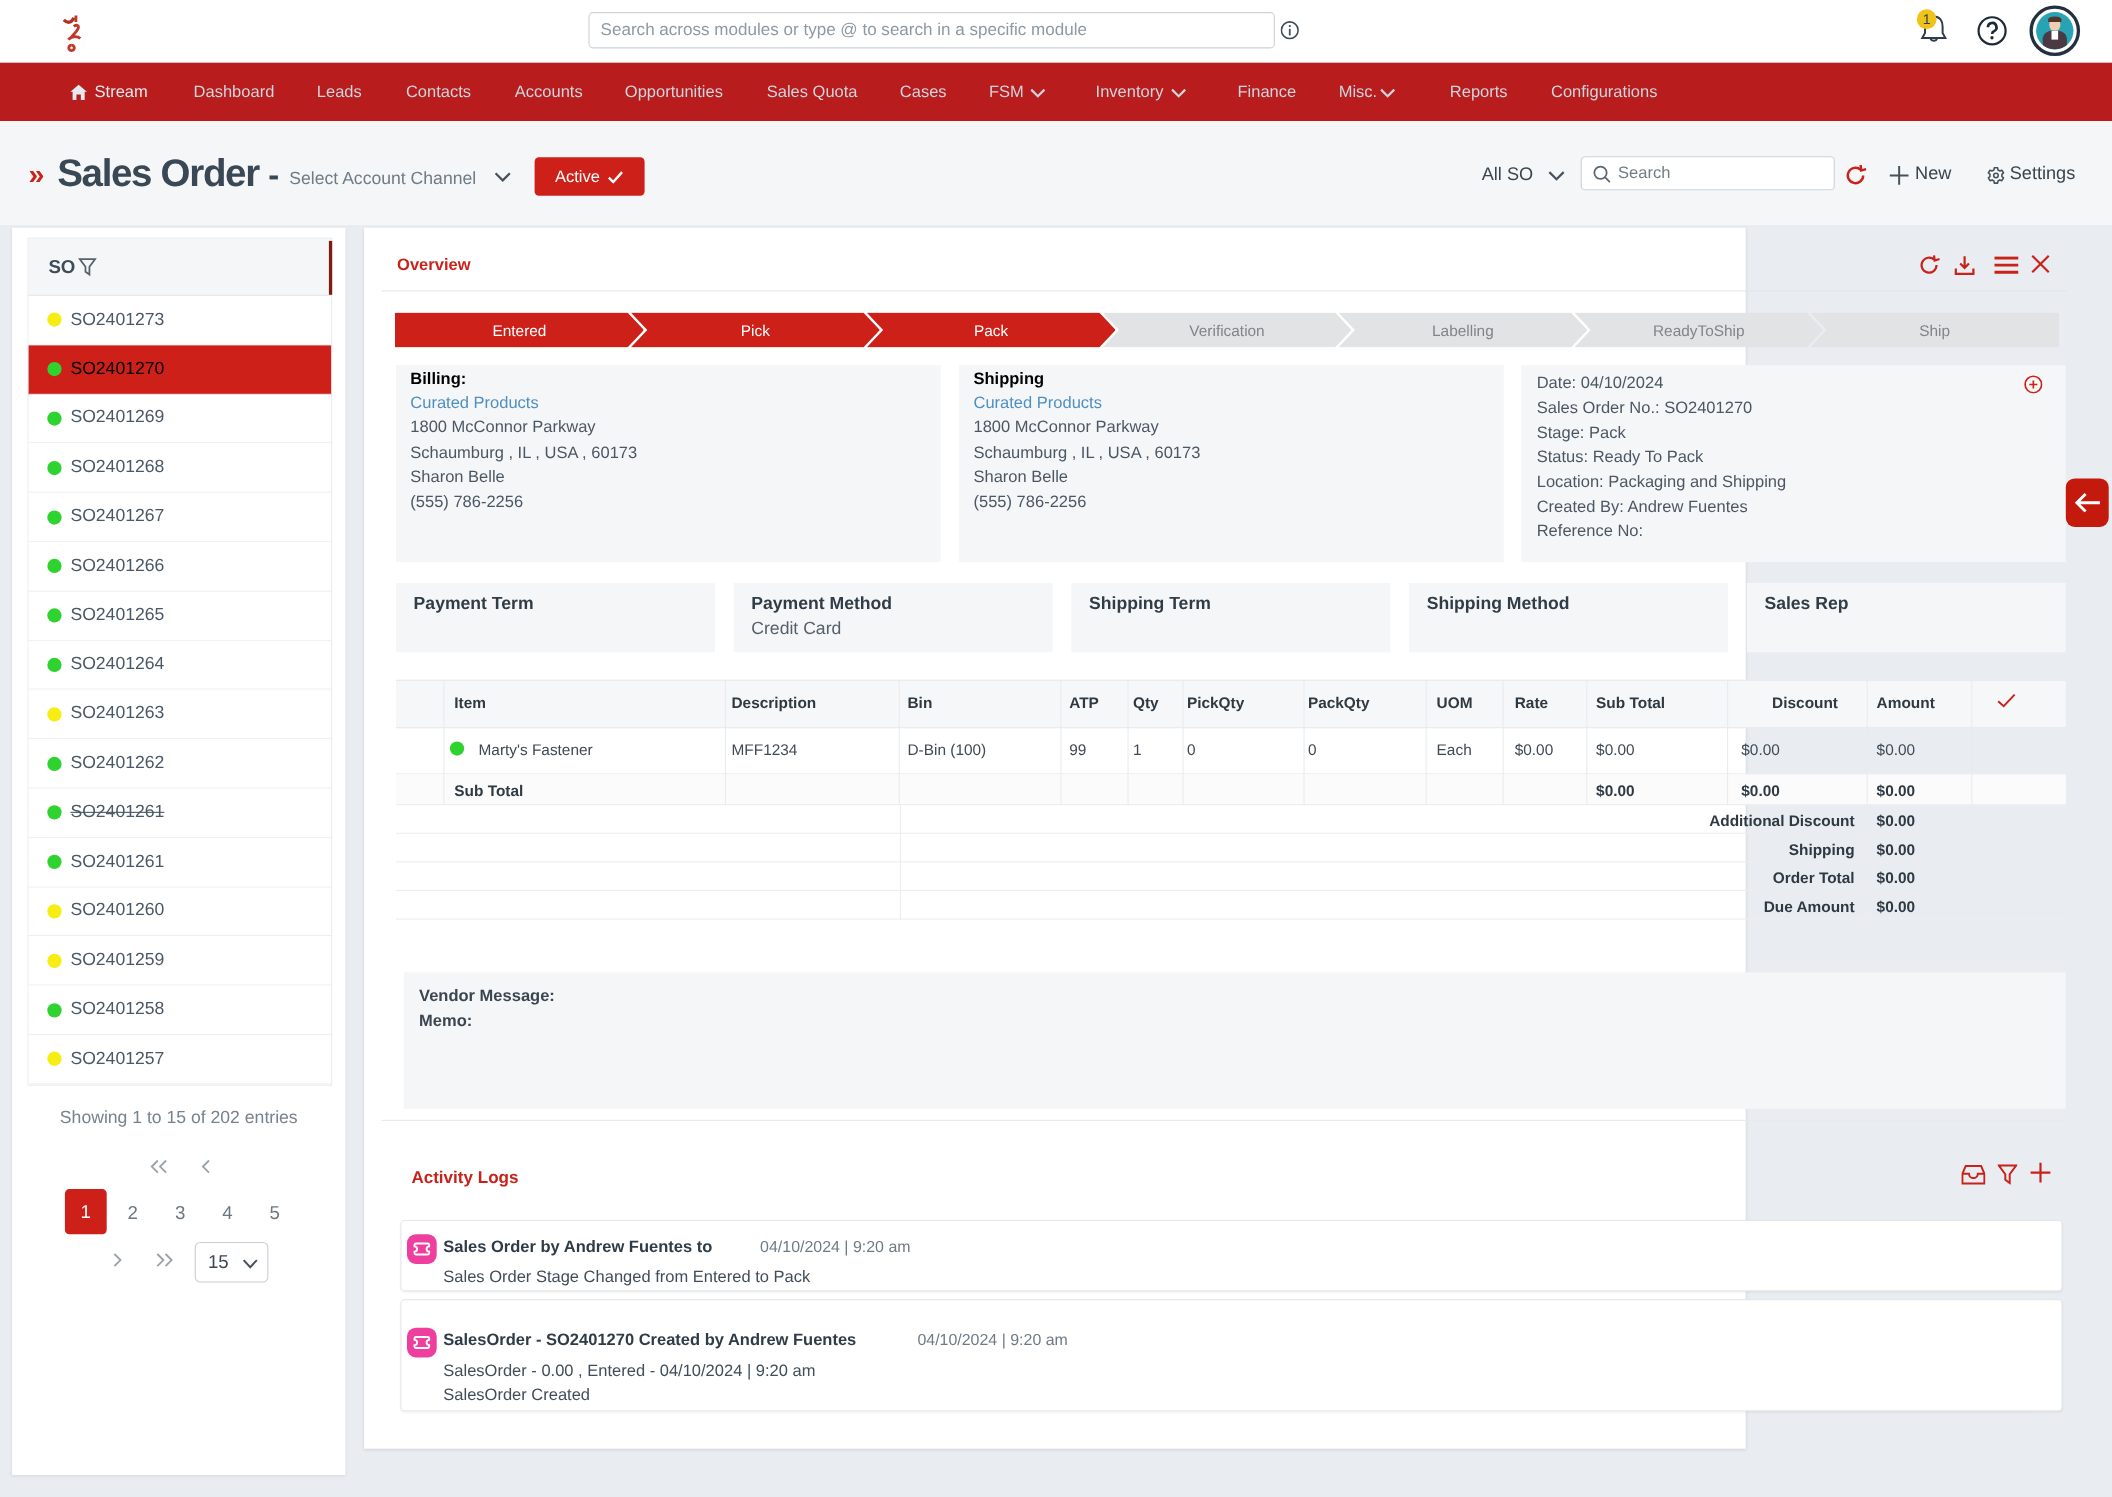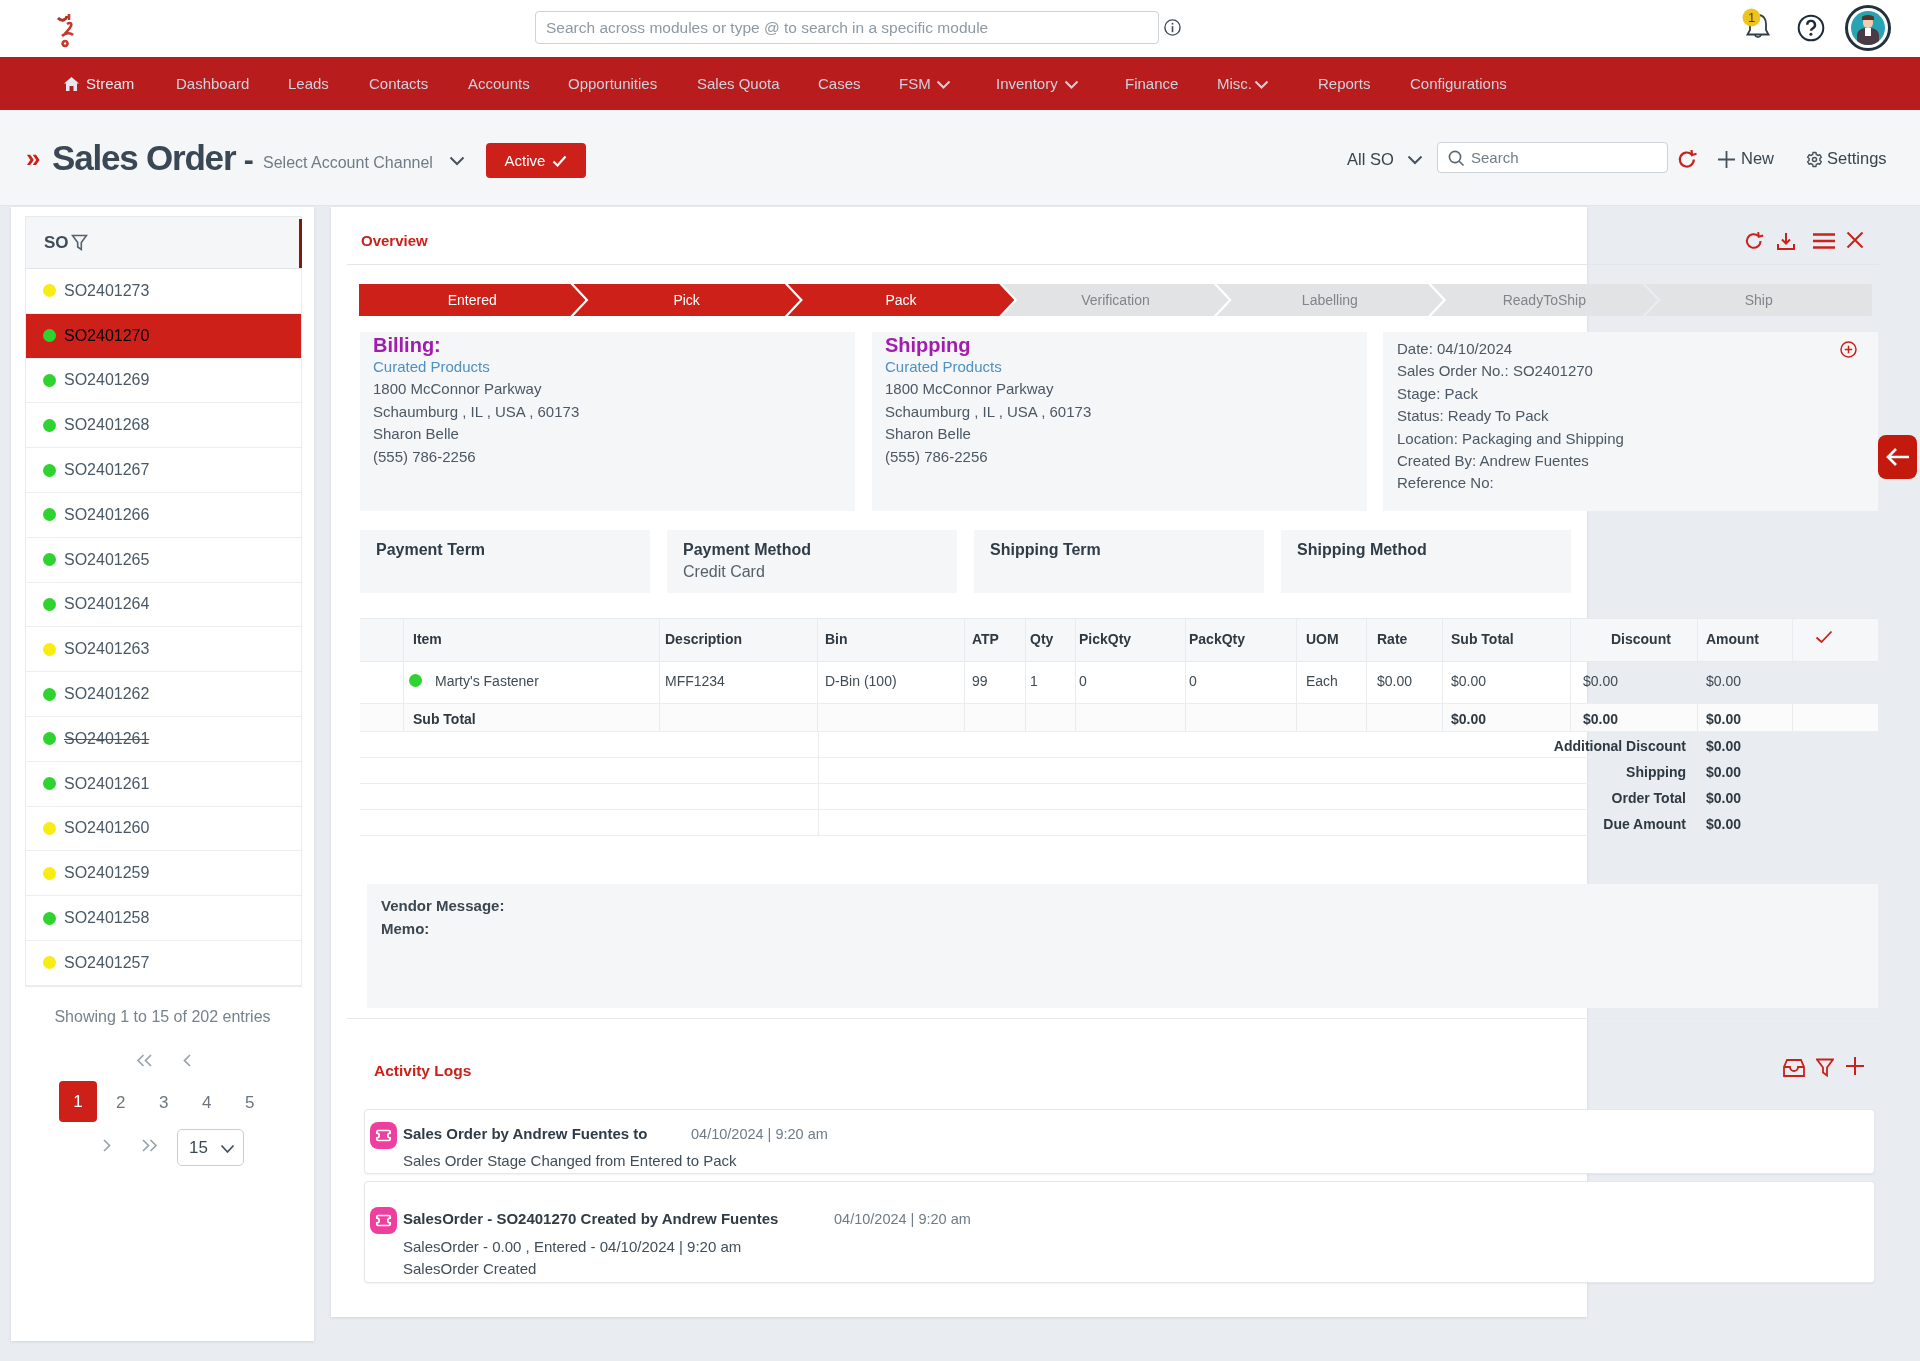--- a/index.html
+++ b/index.html
@@ -38,21 +38,21 @@
 .stage { flex:1; height:32px; margin-left:-12px; display:flex; align-items:center; justify-content:center; font-size:14px; }
 .stage span { position:relative; z-index:2; }
 .st-red { background:#cd2018; color:#fff; }
 .st-gray { background:#e2e3e4; color:#818589; }
 .chev { clip-path:polygon(0 0, calc(100% - 15px) 0, 100% 50%, calc(100% - 15px) 100%, 0 100%, 15px 50%); }
 .chev-first { clip-path:polygon(0 0, calc(100% - 15px) 0, 100% 50%, calc(100% - 15px) 100%, 0 100%); margin-left:0; }
 .chev-last { clip-path:polygon(0 0, 100% 0, 100% 100%, 0 100%, 15px 50%); }
 
 
 .gcard { position:absolute; background:#f5f6f8; }
-.gcard h3 { font-size:20px; color:#a21caf; margin:0 0 1px 0; line-height:20px; }
+.gcard h3 { font-size:15px; color:#000000; margin:0 0 1px 0; line-height:20px; }
 .gcard .ln { font-size:15px; color:#4b5864; line-height:22.4px; }
 .gcard .ln.blue { color:#4e90c2; }
 
 
 .pcard { position:absolute; top:323px; width:290px; height:63px; background:#f5f6f8; padding:11px 0 0 16px; }
 .pcard h4 { font-size:16px; color:#303c46; }
 .pcard .sub { font-size:16px; color:#55606b; margin-top:4px; }
 
 
 #itable { position:absolute; left:29px; top:411px; width:1518px; font-size:14px; color:#3f4a54; }
@@ -305,20 +305,23 @@
       </div>
     <div class="pcard" style="left:336px;">
         <h4>Payment Method</h4>
         <div class="sub">Credit Card</div>
       </div>
     <div class="pcard" style="left:643px;">
         <h4>Shipping Term</h4>
       </div>
     <div class="pcard" style="left:950px;">
         <h4>Shipping Method</h4>
+      </div>
+    <div class="pcard" style="left:1257px;">
+        <h4>Sales Rep</h4>
       </div>
 
     <div id="itable" style="height:219px;width:1518px;">
 
       <div class="abs hrow" style="left:0;top:0;width:1518px;"></div>
       <div class="cell" style="left:53px;top:13px;font-weight:bold;color:#2e3942;">Item</div>
       <div class="cell" style="left:305px;top:13px;font-weight:bold;color:#2e3942;">Description</div>
       <div class="cell" style="left:465px;top:13px;font-weight:bold;color:#2e3942;">Bin</div>
       <div class="cell" style="left:612px;top:13px;font-weight:bold;color:#2e3942;">ATP</div>
       <div class="cell" style="left:670px;top:13px;font-weight:bold;color:#2e3942;">Qty</div>

